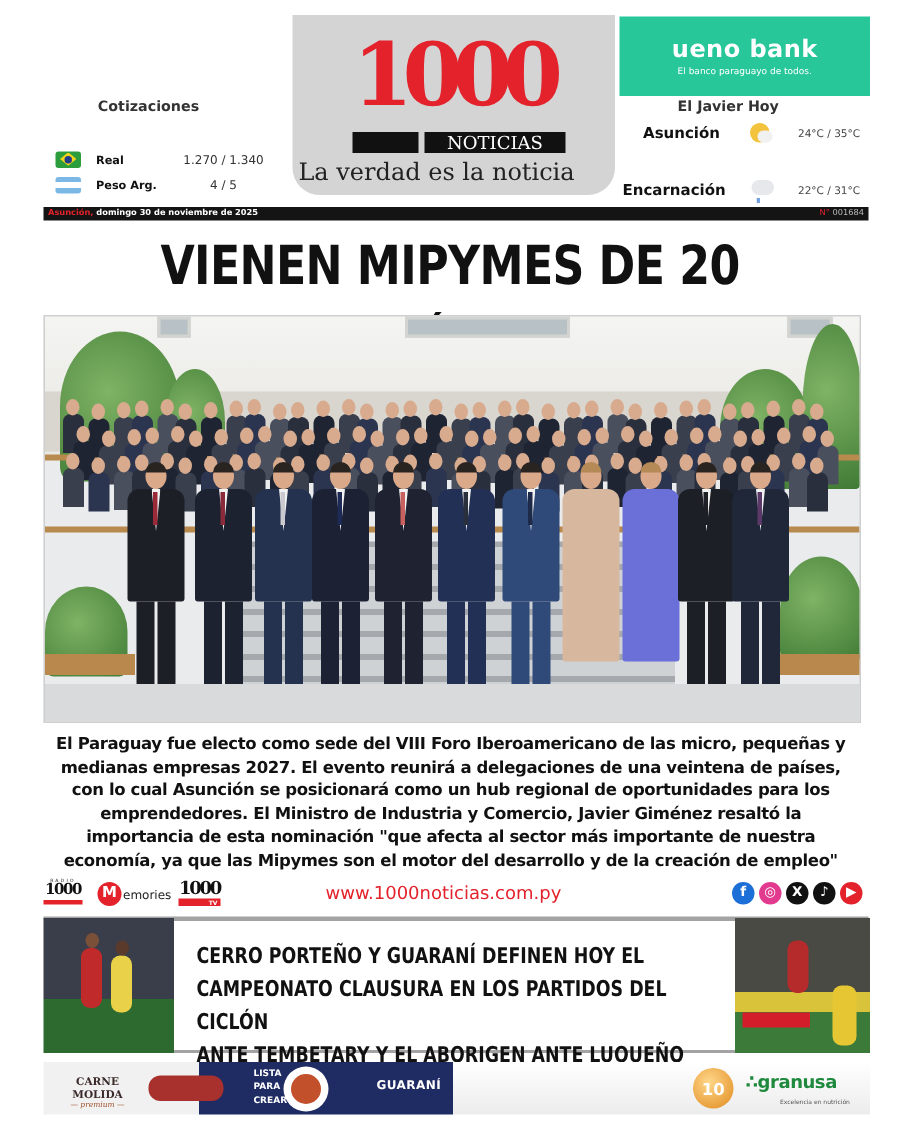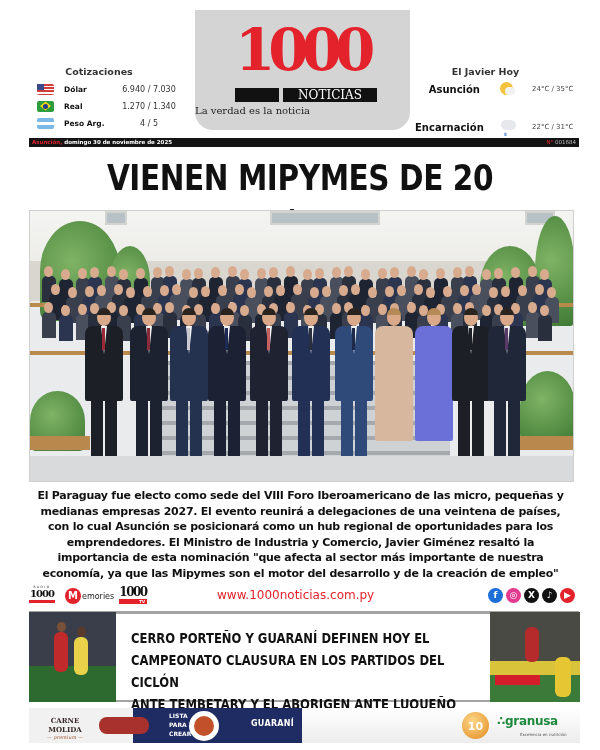--- a/index.html
+++ b/index.html
@@ -22,21 +22,21 @@
   .flag-us::after { content: ""; position: absolute; left: 0; top: 0; width: 7px; height: 6px; background: #3c4a8a; }
   .flag-br { background: #2b9d3c; position: relative; }
   .flag-br::before { content: ""; position: absolute; left: 3px; top: 1px; width: 11px; height: 9px; background: #f3d31a; clip-path: polygon(50% 0, 100% 50%, 50% 100%, 0 50%); }
   .flag-br::after { content: ""; position: absolute; left: 6px; top: 3px; width: 5px; height: 5px; background: #1f3b8c; border-radius: 50%; }
   .flag-ar { background: linear-gradient(#7bb8e6 0 33%, #fff 33% 66%, #7bb8e6 66%); }
 
   .logo-box { position: absolute; left: 195px; top: 10px; width: 215px; height: 120px; background: #d4d4d4; border-radius: 0 0 18px 18px; }
   .logo-1000 { position: absolute; left: 40px; top: 8px; font-family: "DejaVu Serif", serif; font-weight: bold; font-size: 58px; letter-spacing: -7px; color: #e3222b; line-height: 64px; }
   .logo-bar { position: absolute; left: 40px; top: 78px; width: 44px; height: 14px; background: #111; }
   .logo-noticias { position: absolute; left: 88px; top: 78px; width: 94px; height: 14px; background: #111; color: #fff; font-family: "DejaVu Serif", serif; font-size: 12px; line-height: 14px; text-align: center; }
-  .logo-tagline { position: absolute; left: 0; top: 95px; width: 192px; font-family: "DejaVu Serif", serif; font-size: 10px; color: #222; }
+  .logo-tagline { position: absolute; left: 0; top: 95px; width: 192px; text-align: center; font-family: "DejaVu Serif", serif; font-size: 16px; color: #222; }
 
   .ueno-box { position: absolute; left: 413px; top: 11px; width: 167px; height: 53px; background: #27c79a; color: #fff; text-align: center; }
   .ueno-name { font-family: "DejaVu Sans", sans-serif; font-weight: bold; font-size: 16px; margin-top: 12px; letter-spacing: 0.3px; }
   .ueno-tag { font-size: 6px; margin-top: 2px; }
 
   .tiempo-title { position: absolute; left: 413px; top: 66px; width: 145px; text-align: center; font-size: 9.5px; font-weight: bold; color: #333; }
   .w-row { position: absolute; left: 415px; width: 175px; height: 18px; display: flex; align-items: center; font-size: 7px; }
   .w-city { width: 65px; text-align: right; font-weight: bold; font-size: 10px; }
   .w-icon { width: 16px; height: 16px; margin-left: 20px; margin-right: 16px; position: relative; flex: none; }
   .w-sun { position: absolute; left: 0; top: 1px; width: 13px; height: 13px; border-radius: 50%; background: #f4c33d; }
@@ -123,43 +123,42 @@
   .ad-granusa .granusa { position: absolute; left: 195px; top: 6px; font-size: 12px; font-weight: bold; color: #1f8a3d; letter-spacing: -0.3px; }
   .ad-granusa .granusa-sub { position: absolute; left: 218px; top: 24px; font-size: 4px; color: #555; }
 </style>
 </head>
 <body>
 
 <div class="header">
 
 
   <div class="cot-title">Cotizaciones</div>
-  <div class="cot-row" style="top:82px">
-    <span class="cot-flag flag-us"></span>
-    <span class="cot-label">Dólar</span>
-    <span class="cot-val">6.940 / 7.030</span>
-  </div>
   <div class="cot-row" style="top:99px">
     <span class="cot-flag flag-br"></span>
     <span class="cot-label">Real</span>
     <span class="cot-val">1.270 / 1.340</span>
   </div>
   <div class="cot-row" style="top:116px">
     <span class="cot-flag flag-ar"></span>
     <span class="cot-label">Peso Arg.</span>
     <span class="cot-val">4 / 5</span>
   </div>
 
   <div class="logo-box">
     <div class="logo-1000">1000</div>
     <div class="logo-bar"></div>
     <div class="logo-noticias">NOTICIAS</div>
     <div class="logo-tagline">La verdad es la noticia</div>
   </div>
 
+  <div class="ueno-box">
+    <div class="ueno-name">ueno bank</div>
+    <div class="ueno-tag">El banco paraguayo de todos.</div>
+  </div>
 
   <div class="tiempo-title">El Javier Hoy</div>
   <div class="w-row" style="top:80px">
     <span class="w-city">Asunción</span>
     <span class="w-icon">
         <span class="w-sun"></span>
         <span class="w-cloud"></span>
       </span>
     <span class="w-temp">24°C / 35°C</span>
   </div>

